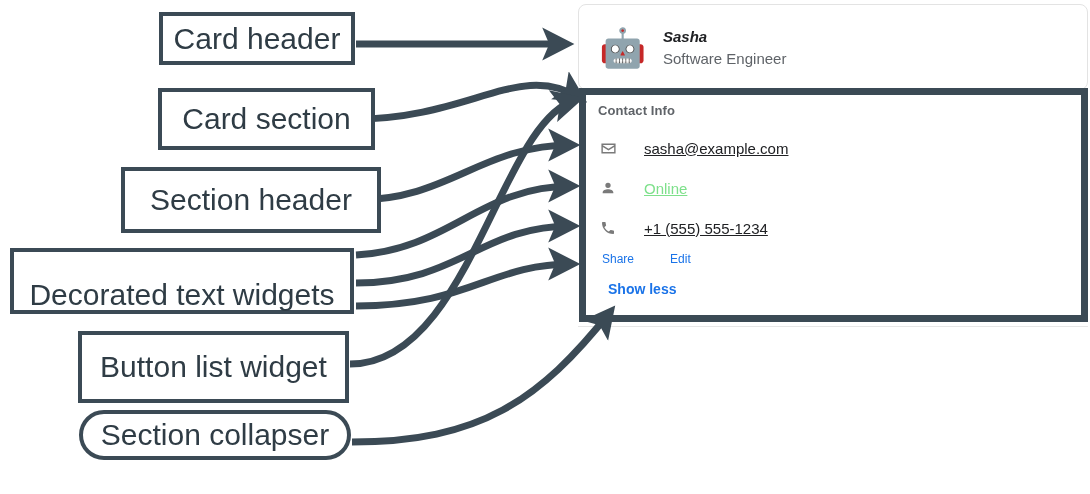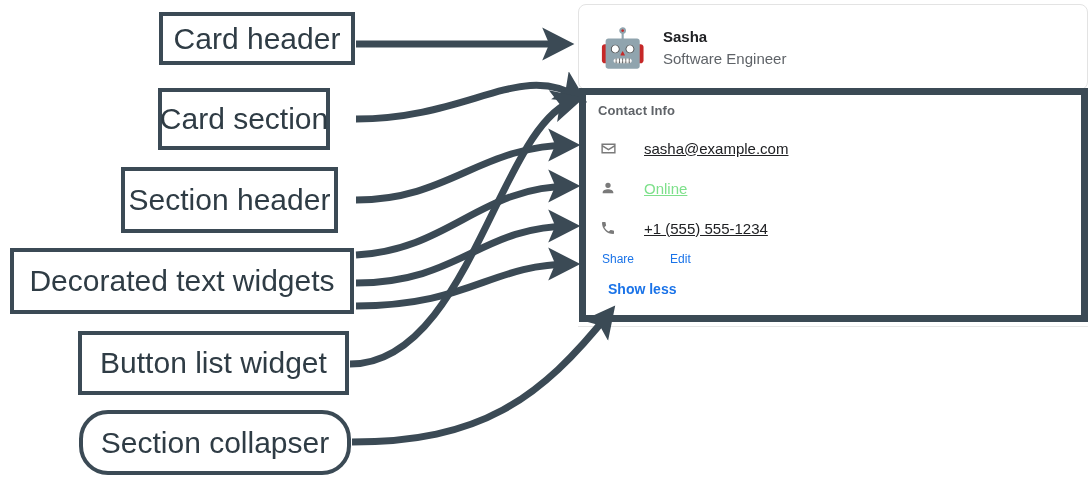--- a/index.html
+++ b/index.html
@@ -49,21 +49,21 @@
     box-sizing:border-box;
   }
   #avatar{
     width:44px;height:44px;
     font-size:38px;line-height:44px;
     text-align:center;
     flex:0 0 auto;
     user-select:none;
   }
   #header-text{margin-left:20px;display:flex;flex-direction:column;justify-content:center;}
-  #header-title{font-size:15px;font-weight:bold;color:#202124;line-height:1.5;}
+  #header-title{font-size:15px;font-weight:bold;color:#202124;line-height:1.5;font-style:italic;}
   #header-subtitle{font-size:15px;color:#5f6368;line-height:1.5;}
 
   
   #card-body{
     position:absolute;
     left:578px;top:90px;
     width:510px;height:228px;
     background:#ffffff;
     z-index:10;
   }
@@ -202,33 +202,33 @@
       <path d="M350,364 C470,364 500,120 576,100"></path>
 
       <path d="M352,442 C480,442 540,400 610,312"></path>
     </g>
   </svg>
 
   <div class="label-box" style="left:159px;top:12px;width:196px;height:53px;">
     <span>Card header</span>
   </div>
 
-  <div class="label-box" style="left:158px;top:88px;width:172px;height:62px;">
+  <div class="label-box" style="left:158px;top:88px;width:217px;height:62px;">
     <span>Card section</span>
   </div>
 
-  <div class="label-box" style="left:121px;top:167px;width:217px;height:66px;">
+  <div class="label-box" style="left:121px;top:167px;width:260px;height:66px;">
     <span>Section header</span>
   </div>
 
-  <div class="label-box" style="left:10px;top:248px;width:344px;height:66px;">
+  <div class="label-box" style="left:10px;top:248px;width:344px;height:66px;align-items:flex-end;">
     <span>Decorated text widgets</span>
   </div>
 
-  <div class="label-box" style="left:78px;top:331px;width:271px;height:64px;">
+  <div class="label-box" style="left:78px;top:331px;width:271px;height:72px;">
     <span>Button list widget</span>
   </div>
 
-  <div class="label-box" style="left:79px;top:410px;width:272px;height:65px;border-radius:29px;">
+  <div class="label-box" style="left:79px;top:410px;width:272px;height:50px;border-radius:29px;">
     <span>Section collapser</span>
   </div>
 
 </div>
 
 </body></html>

